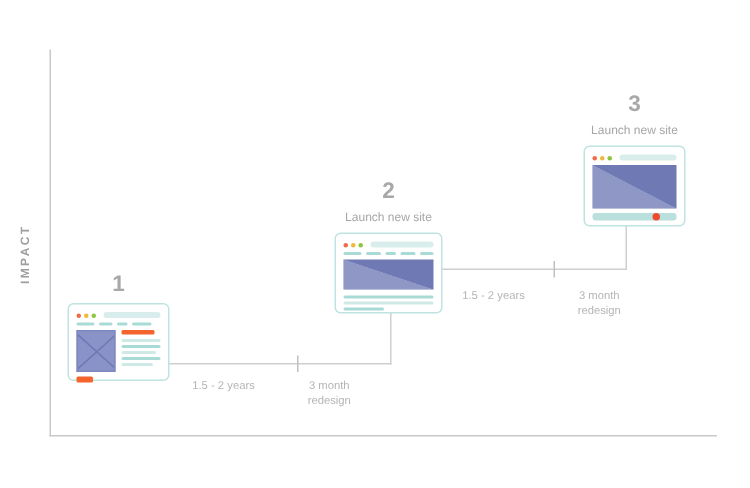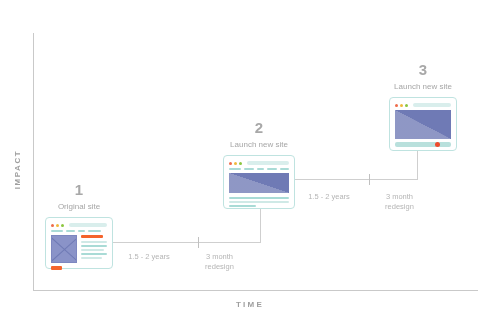--- a/index.html
+++ b/index.html
@@ -209,21 +209,20 @@
   }
 </style>
 </head>
 <body>
 
 <div id="stage">
 
   <div class="axis-line" id="axis-y"></div>
   <div class="axis-line" id="axis-x"></div>
   <div id="label-impact">IMPACT</div>
-  <div id="label-time">TIME</div>
 
   <div class="conn" style="left:108px; top:175px; width:160px; height:75px;">
     <div class="h" style="left:0; top:67px; width:153px; height:1px;"></div>
     <div class="v" style="left:152px; top:0px; width:1px; height:68px;"></div>
     <div class="tick" style="left:90px; top:62px;"></div>
   </div>
   <div class="conn-label" style="left:104px; top:252px; width:90px;">1.5 - 2 years</div>
   <div class="conn-label" style="left:172px; top:252px; width:95px;">3 month
 redesign</div>
 
@@ -231,21 +230,20 @@
     <div class="h" style="left:0; top:69px; width:130px; height:1px;"></div>
     <div class="v" style="left:129px; top:0px; width:1px; height:70px;"></div>
     <div class="tick" style="left:81px; top:64px;"></div>
   </div>
   <div class="conn-label" style="left:284px; top:192px; width:90px;">1.5 - 2 years</div>
   <div class="conn-label" style="left:352px; top:192px; width:95px;">3 month
 redesign</div>
 
   <div class="step" id="step-1" style="left:45px; top:182px; width:68px;">
     <div class="step-number">1</div>
-    <div class="step-caption">Original site</div>
 
     <div class="browser" style="width:68px; height:52px;">
       <div class="browser-chrome">
         <span class="dot dot-red"></span>
         <span class="dot dot-yellow"></span>
         <span class="dot dot-green"></span>
         <span class="url-bar"></span>
       </div>
       <div class="browser-body">
 

